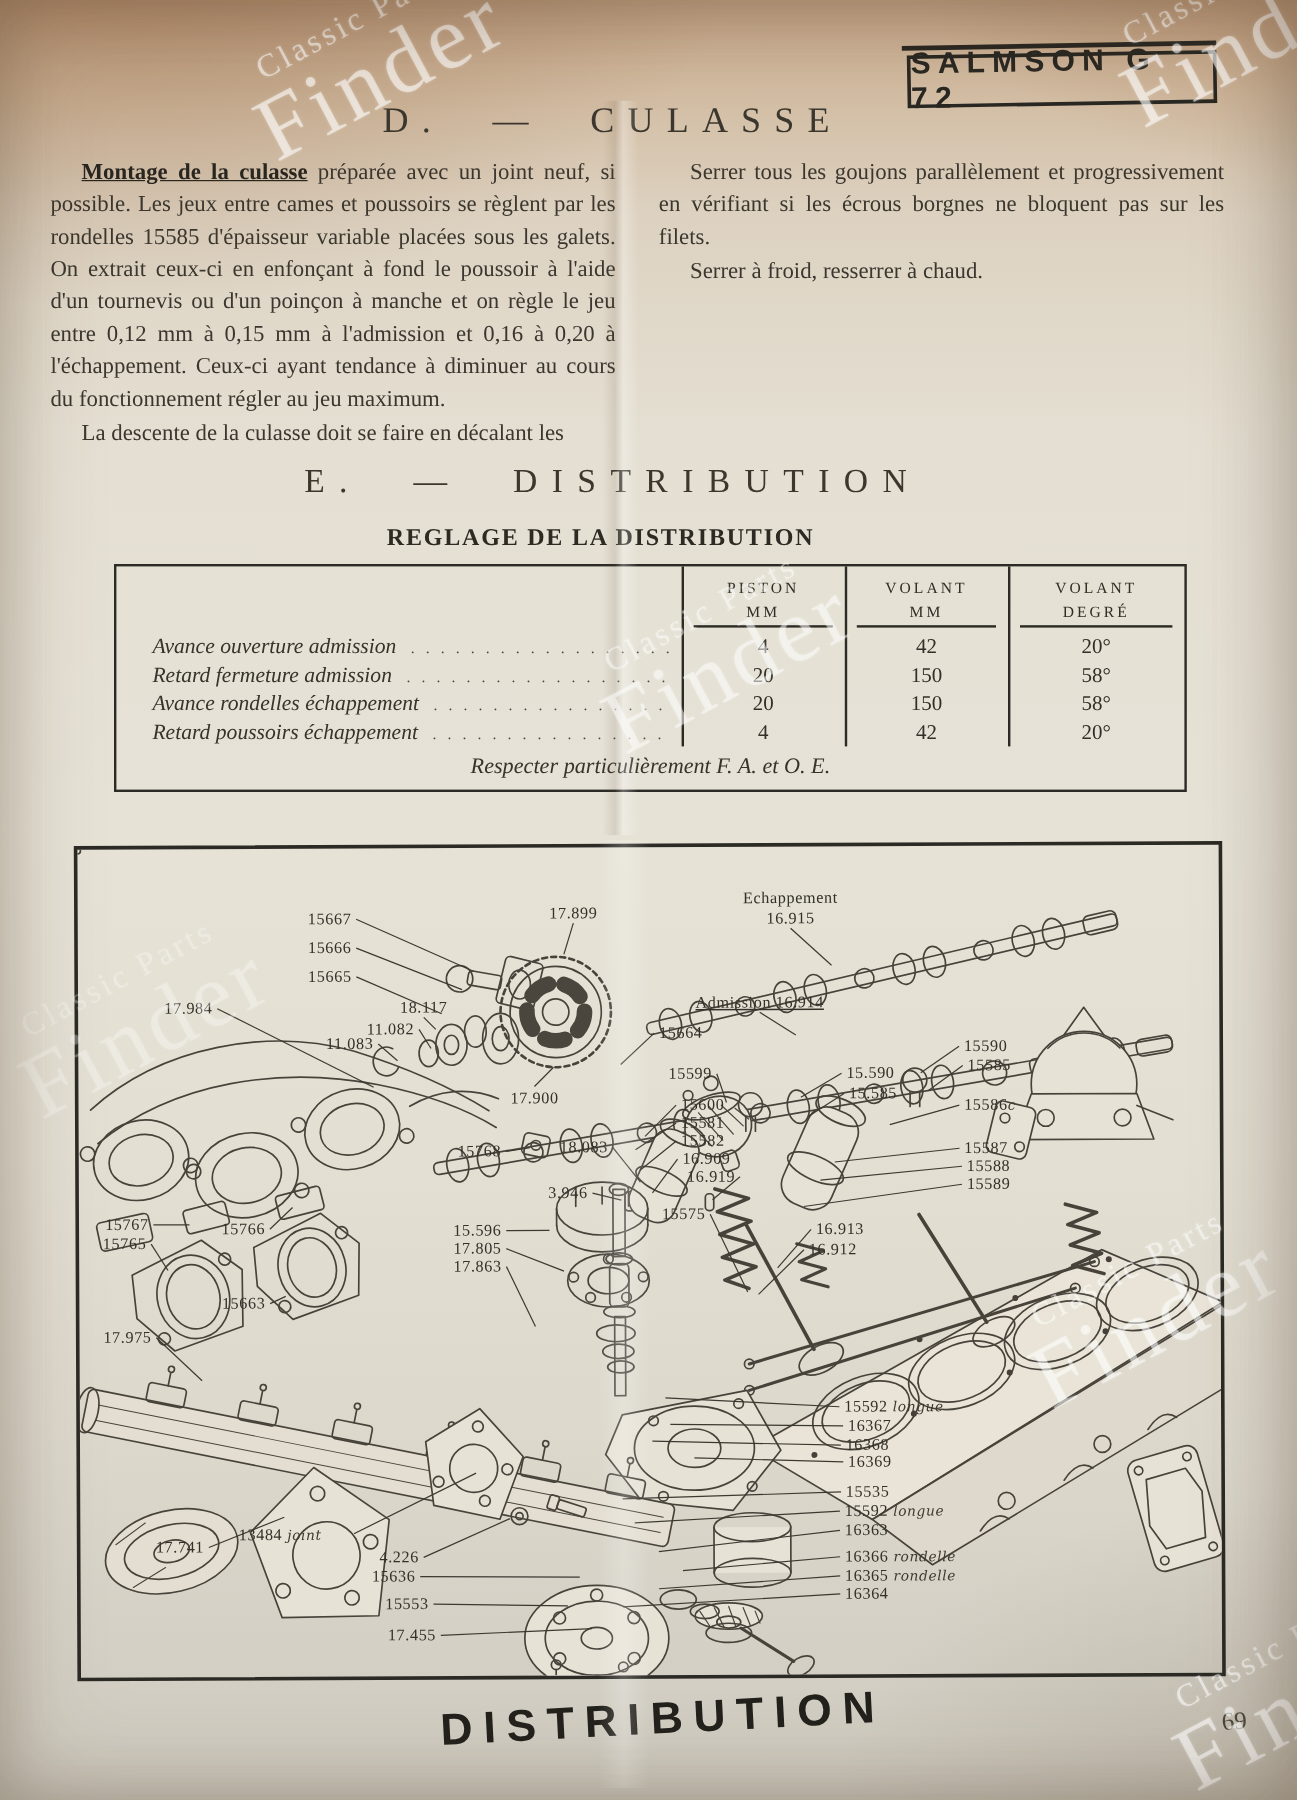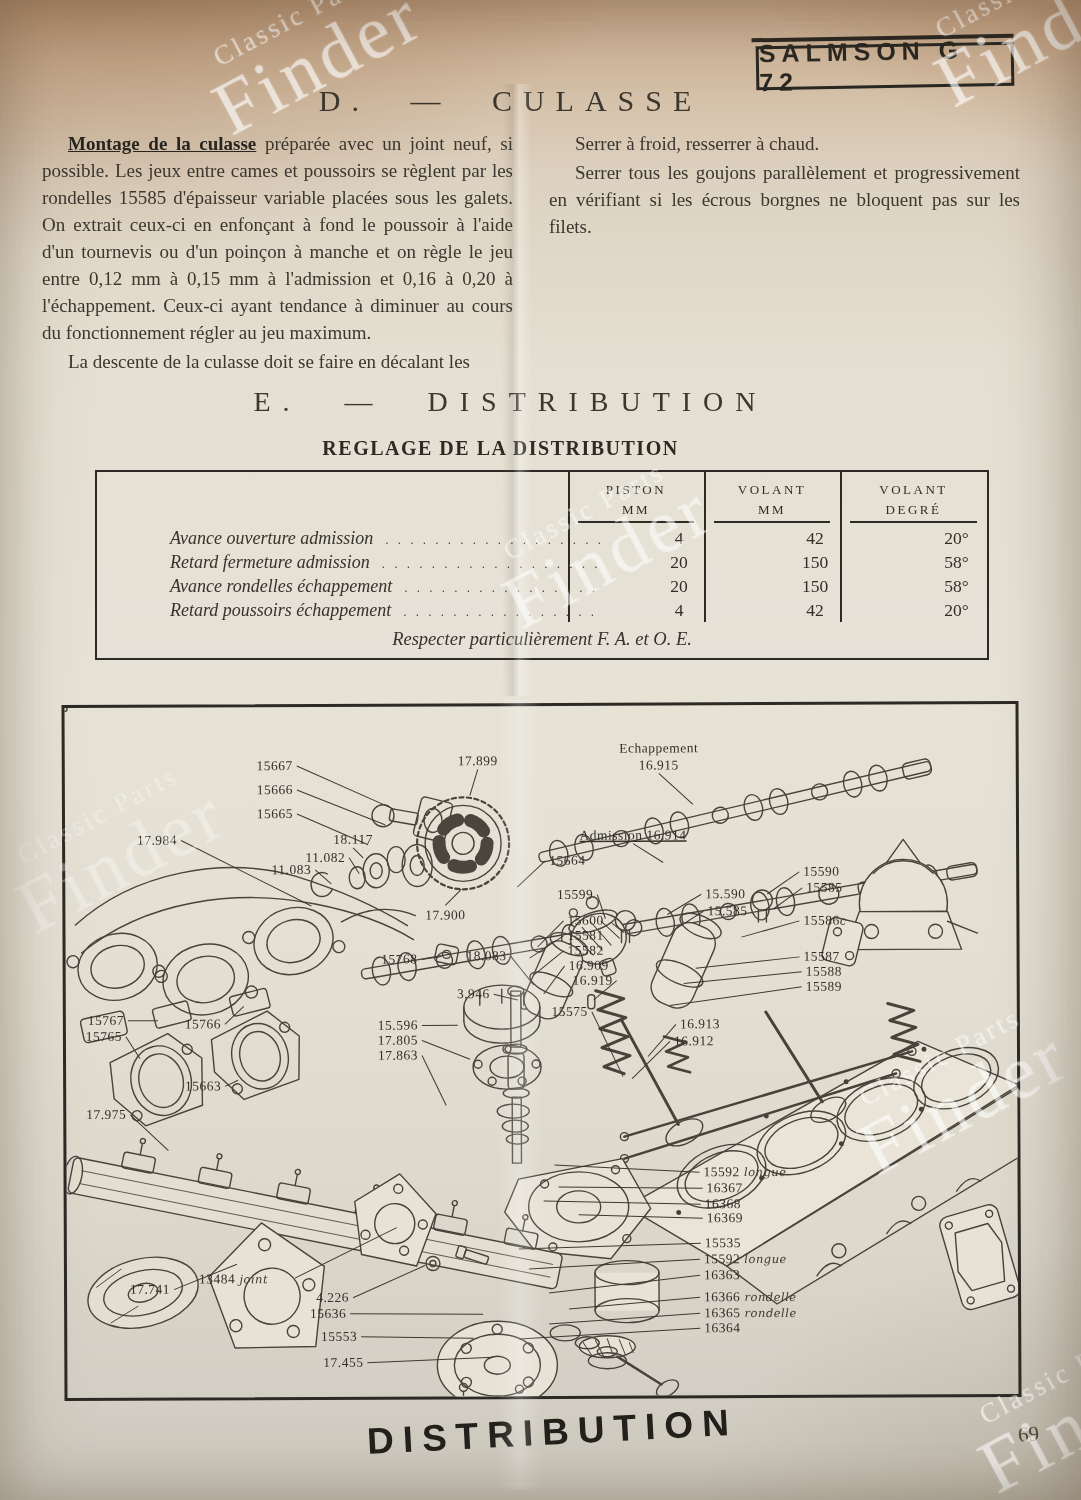--- a/index.html
+++ b/index.html
@@ -32,21 +32,21 @@
   .title-e{position:absolute;left:0;right:60px;top:386px;text-align:center;font-size:28px;
     letter-spacing:12px;word-spacing:24px;color:#3b372e;font-weight:500;}
   .title-reglage{position:absolute;left:0;right:80px;top:437px;text-align:center;font-size:20px;
     font-weight:bold;letter-spacing:1.5px;color:#2c2a23;}
 
   
   .spec-table{position:absolute;left:95px;top:470px;width:890px;border:2.5px solid #2c2a25;z-index:1;background:rgba(255,255,255,.03);}
   .tbl-head{display:grid;grid-template-columns:471px 136px 136px 147px;height:54px;}
   .th{text-align:center;padding-top:8px;font-weight:normal;font-size:13px;letter-spacing:2.5px;color:#302d26;line-height:1.55;}
   .tbl-rows{}
-  .tr{display:grid;grid-template-columns:471px 136px 136px 147px;height:24px;align-items:center;padding-left:43px;}
+  .tr{display:grid;grid-template-columns:471px 136px 136px 147px;height:24px;align-items:center;}
   .lbl{font-style:italic;font-size:18px;padding-left:30px;display:flex;align-items:baseline;overflow:hidden;white-space:nowrap;color:#36332b;}
   .dots{flex:1;overflow:hidden;margin:0 8px 0 12px;letter-spacing:3px;font-size:13px;font-style:normal;color:#45413a;}
   .val{text-align:center;font-size:17.5px;color:#322f29;}
   .tbl-note{text-align:center;font-style:italic;font-size:18.5px;height:36px;line-height:34px;color:#36332b;}
   .vline{position:absolute;top:0;width:1.5px;height:150px;background:#2c2a25;}
   .v1{left:471px}.v2{left:607px}.v3{left:743px}
   .hseg{position:absolute;top:49px;height:1.5px;background:#2c2a25;}
   .h1{left:481px;width:116px}.h2{left:617px;width:116px}.h3{left:753px;width:127px}
 
   
@@ -83,22 +83,22 @@
   <div class="badge">SALMSON G 72</div>
 
   <div class="title-d">D. — CULASSE</div>
 
   <div class="columns">
     <div class="col">
       <p><b>Montage de la culasse</b><span> préparée avec un joint neuf, si possible. Les jeux entre cames et poussoirs se règlent par les rondelles 15585 d'épaisseur variable placées sous les galets. On extrait ceux-ci en enfonçant à fond le poussoir à l'aide d'un tournevis ou d'un poinçon à manche et on règle le jeu entre 0,12 mm à 0,15 mm à l'admission et 0,16 à 0,20 à l'échappement. Ceux-ci ayant tendance à diminuer au cours du fonctionnement régler au jeu maximum.</span></p>
       <p>La descente de la culasse doit se faire en décalant les</p>
     </div>
     <div class="col">
+      <p>Serrer tous les goujons parallèlement et progressivement en vérifiant si les écrous borgnes ne bloquent pas sur les filets.</p>
       <p>Serrer à froid, resserrer à chaud.</p>
-      <p>Serrer tous les goujons parallèlement et progressivement en vérifiant si les écrous borgnes ne bloquent pas sur les filets.</p>
     </div>
   </div>
 
   <div class="title-e">E. — DISTRIBUTION</div>
   <div class="title-reglage">REGLAGE DE LA DISTRIBUTION</div>
 
   <div class="spec-table">
     <div class="vline v1"></div>
     <div class="vline v2"></div>
     <div class="vline v3"></div>

